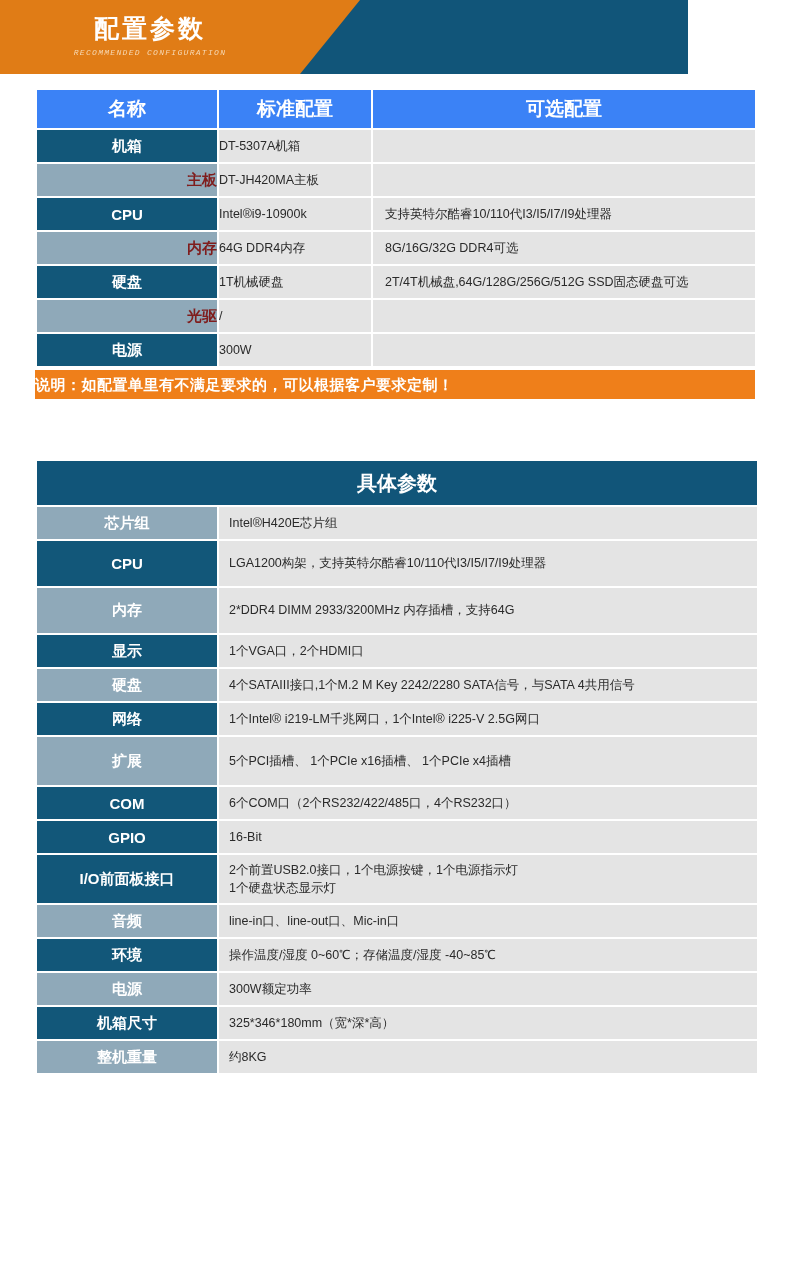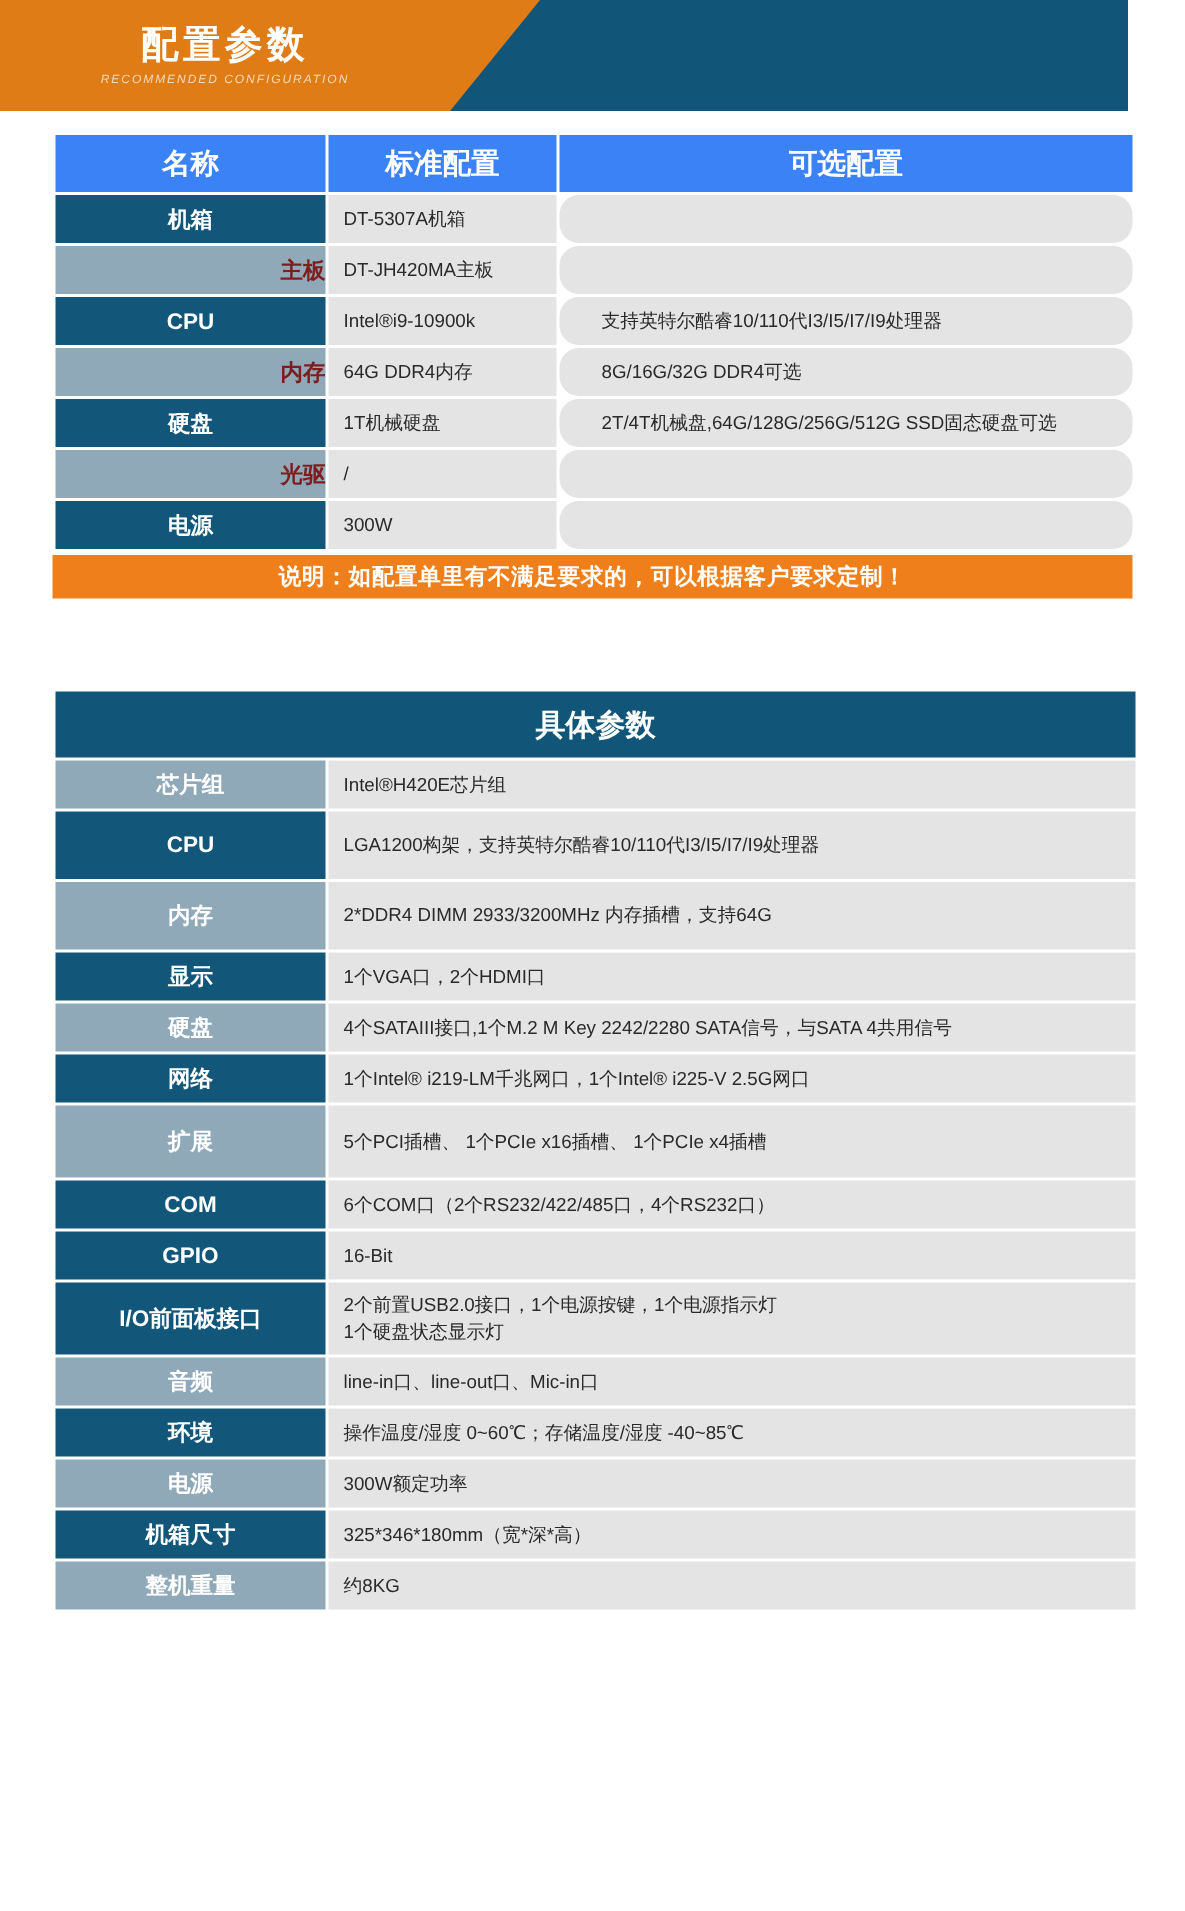--- a/index.html
+++ b/index.html
@@ -11,23 +11,24 @@
     height: 1274px;
     background: #ffffff;
     font-family: "Liberation Sans", sans-serif;
     color: #1b2b3a;
     overflow: hidden;
   }
 
   
   .banner {
     position: relative;
-    width: 752px;
+    width: 688px;
     height: 74px;
     overflow: hidden;
+    font-family: Liberation Mono, monospace;
   }
   .banner-bg {
     position: absolute;
     left: 0; top: 0;
     width: 790px; height: 74px;
     background: #115579;
   }
   .banner-wedge {
     position: absolute;
     top: 0;
@@ -108,36 +109,34 @@
     font-weight: bold;
     font-size: 15px;
     text-align: right;
     height: 32px;
     padding-left: 32px;
   }
   .cfg .val {
     background: #e4e4e4;
     color: #2a2a2a;
     font-size: 12.5px;
-    padding-left: 10px;
     height: 32px;
   }
   .cfg .val.opt {
-    padding-left: 28px;
-    border-radius: 13px;
+    padding-left: 12px;
   }
 
   .note {
     width: 720px;
     margin: 2px 0 0 0;
     background: #ef7f1a;
     color: #ffffff;
     font-size: 15px;
     font-weight: bold;
-    text-align: center;
+    text-align: left;
     height: 29px;
     line-height: 29px;
     letter-spacing: 0.5px;
   }
 
   
   .spec {
     margin-top: 60px;
   }
   .spec .head {

